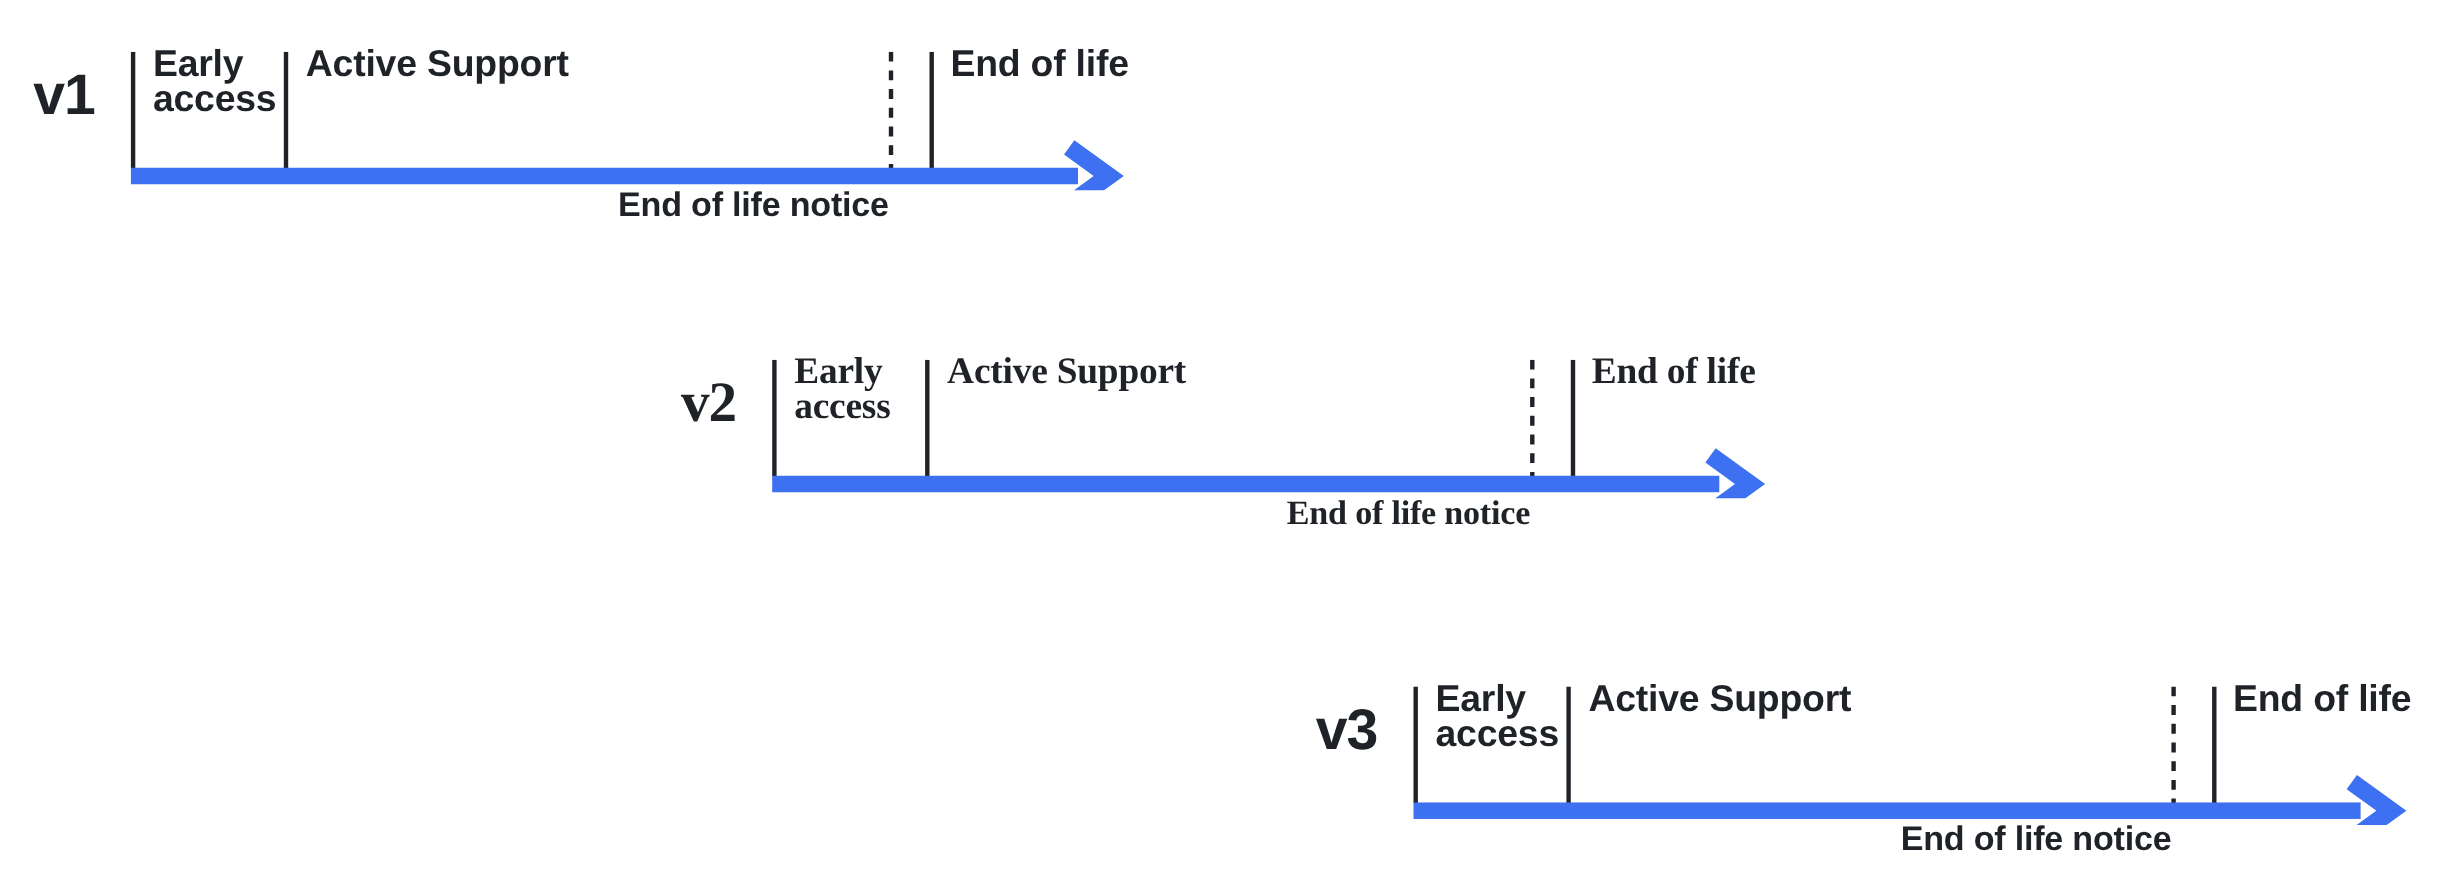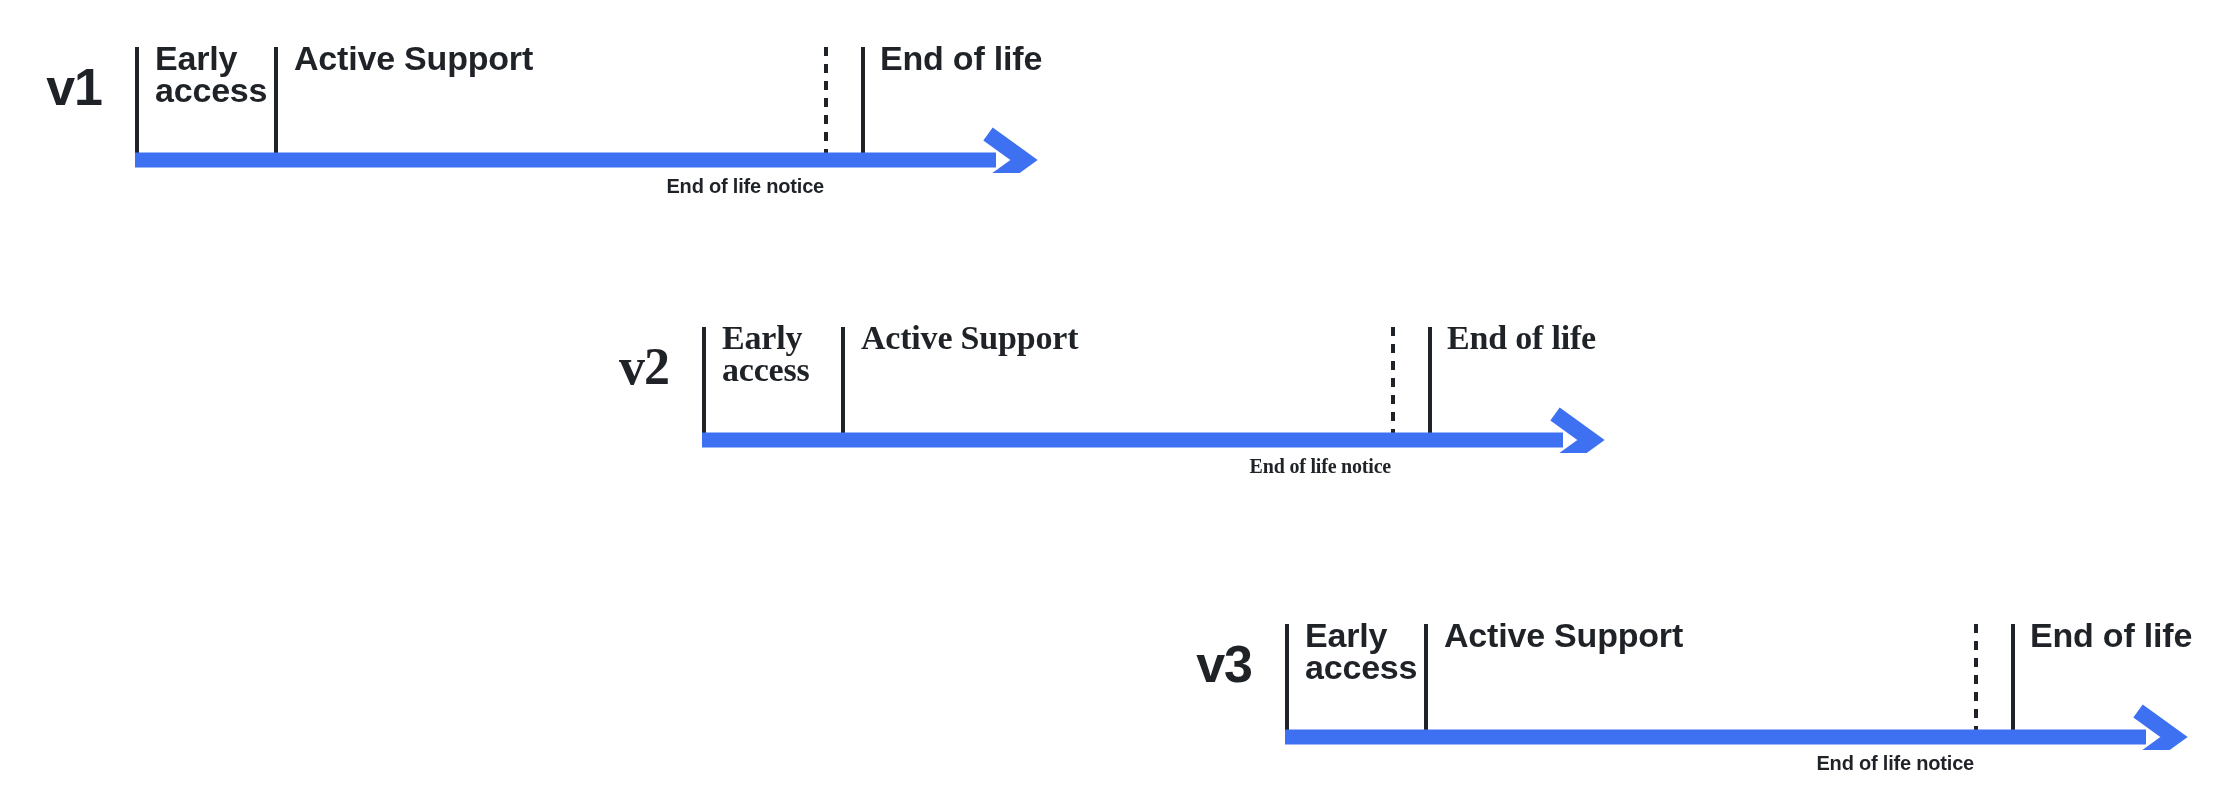--- a/index.html
+++ b/index.html
@@ -14,21 +14,21 @@
     background: #ffffff;
     overflow: hidden;
     font-family: "Liberation Sans", sans-serif;
     color: #1F2328;
   }
   .timeline-row {
     position: absolute;
     width: 1040px;
     height: 230px;
   }
-  .row-v1 { left: 16px;    top: 0px; padding-left: 36px;   }
+  .row-v1 { left: 0px;    top: 0px; padding-left: 36px;   }
   .row-v2 { left: 583px;  top: 280px; font-family: Liberation Serif, serif; }
   .row-v3 { left: 1166px; top: 577px; }
 
   .version-label {
     position: absolute;
     left: 0;
     top: 61px;
     width: 86px;
     text-align: right;
     font-size: 52px;
@@ -56,21 +56,21 @@
   }
   .phase-early   { left: 139px; width: 96px; white-space: normal; }
   .phase-active  { left: 278px; }
   .phase-eol     { left: 864px; }
   .notice-label {
     position: absolute;
     left: 508px;
     top: 170px;
     width: 300px;
     text-align: right;
-    font-size: 20px;
+    font-size: 31px;
     line-height: 32px;
     font-weight: 700;
     letter-spacing: -0.2px;
     white-space: nowrap;
   }
 </style>
 </head>
 <body>
 
 <div class="canvas">

